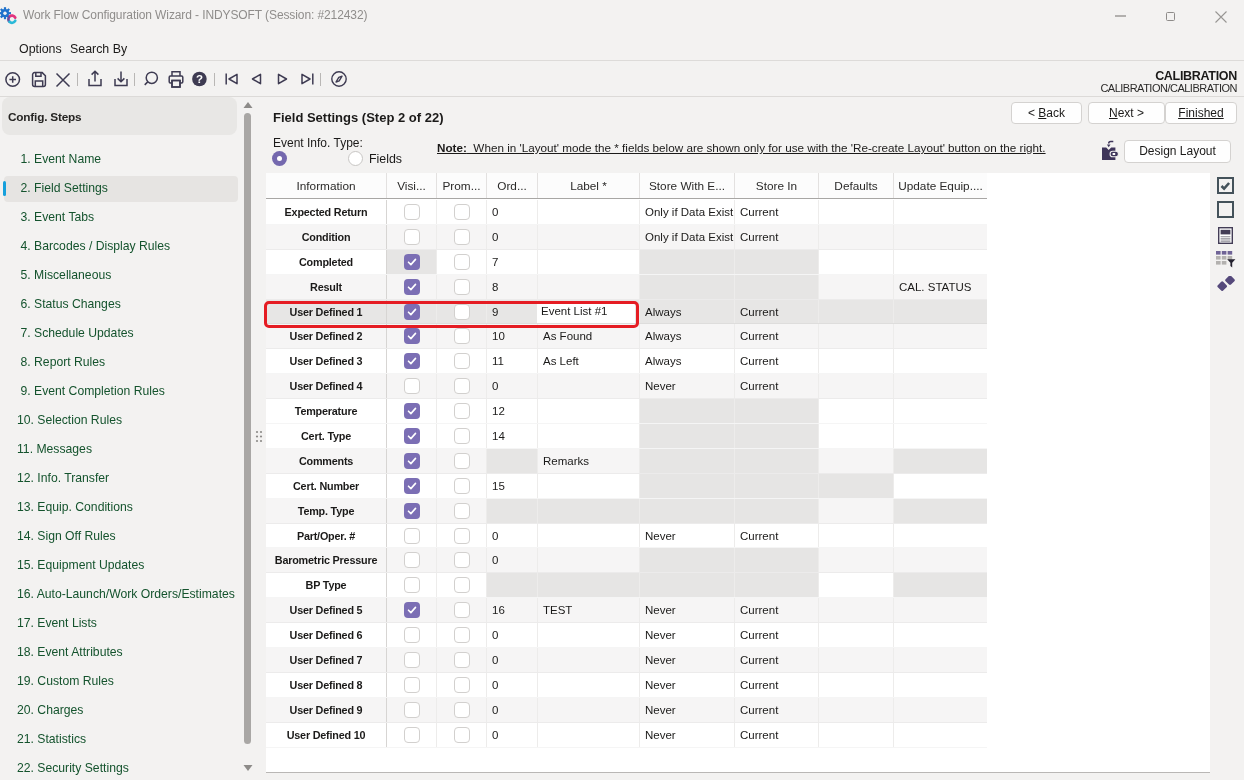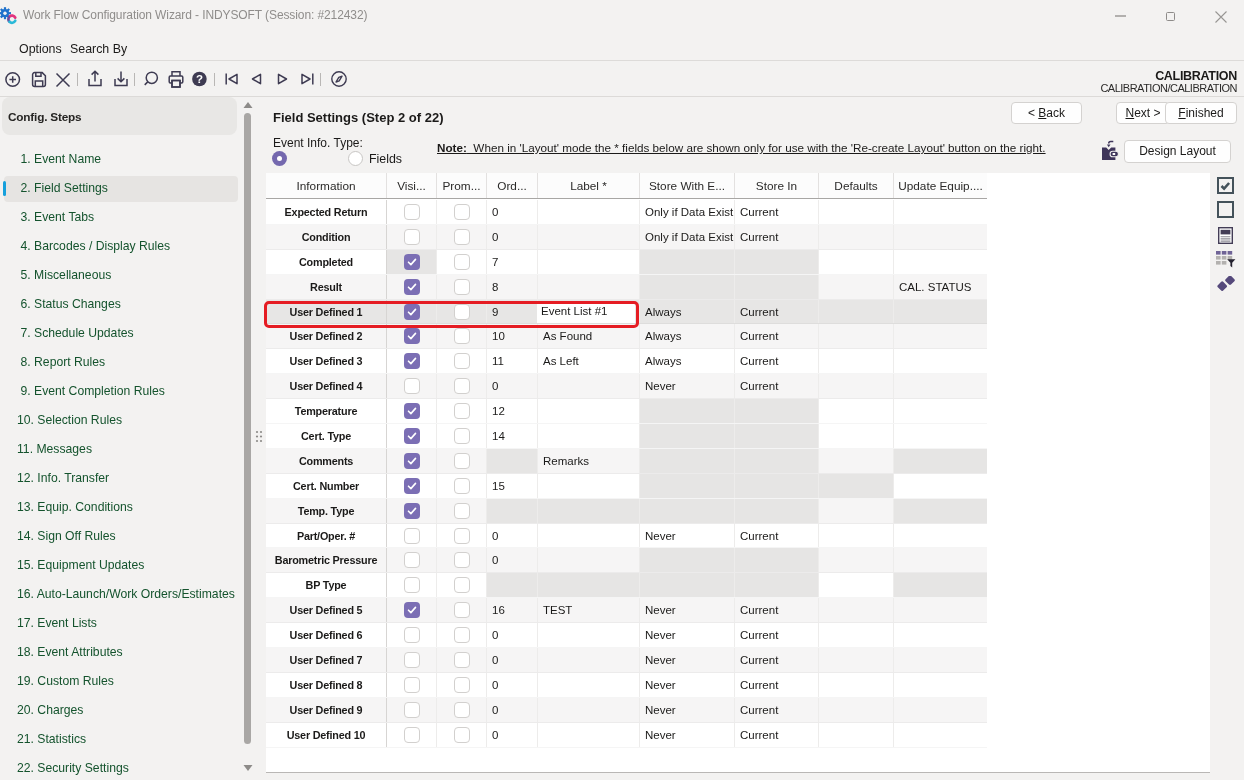--- a/index.html
+++ b/index.html
@@ -173,22 +173,22 @@
  <circle cx="2" cy="2" r="1.1"></circle>
     <circle cx="6" cy="2" r="1.1"></circle>
     <circle cx="2" cy="6.5" r="1.1"></circle>
     <circle cx="6" cy="6.5" r="1.1"></circle>
     <circle cx="2" cy="11" r="1.1"></circle>
     <circle cx="6" cy="11" r="1.1"></circle>
   </svg>
 
 <div class="abs" style="left:273px;top:110px;font-size:13px;font-weight:bold;">Field Settings (Step 2 of 22)</div>
 <div class="btn" style="left:1011px;top:102px;width:71px;">&lt; <u>B</u>ack</div>
-<div class="btn" style="left:1116px;top:102px;width:54px;"><u>N</u>ext &gt;</div>
-<div class="btn" style="left:1165px;top:102px;width:72px;"><u>F</u>inished</div>
+<div class="btn" style="left:1088px;top:102px;width:77px;"><u>N</u>ext &gt;</div>
+<div class="btn" style="left:1165px;top:102px;width:72px;text-decoration:underline;"><u>F</u>inished</div>
 <div class="abs" style="left:273px;top:136px;font-size:12px;">Event Info. Type:</div>
 <div class="abs" style="left:272px;top:151px;width:15px;height:15px;border-radius:50%;background:#7468ae;"></div>
 <div class="abs" style="left:276.8px;top:155.8px;width:5.5px;height:5.5px;border-radius:50%;background:#fff;"></div>
 <div class="abs" style="left:293px;top:152px;font-size:12.4px;margin-top:45px;">Layout</div>
 <div class="abs" style="left:348px;top:151px;width:15px;height:15px;border-radius:50%;background:#fff;border:1px solid #c8c6c4;"></div>
 <div class="abs" style="left:369px;top:152px;font-size:12.4px;">Fields</div>
 <div class="abs" style="left:437px;top:141px;font-size:11.7px;text-decoration:underline;"><b>Note:</b>&nbsp; When in 'Layout' mode the * fields below are shown only for use with the 'Re-create Layout' button on the right.</div>
 <svg class="abs" style="left:1100px;top:140px" width="19" height="22" viewBox="0 0 19 22">
  <path d="M2 7.5h4.2L8.7 10l2.5-2.5h4.2V20H2z" fill="#3e355a"></path>
  <path d="M8.7 3.4q0-1.9 2-1.9h2.6" fill="none" stroke="#3e355a" stroke-width="1.5"></path>

